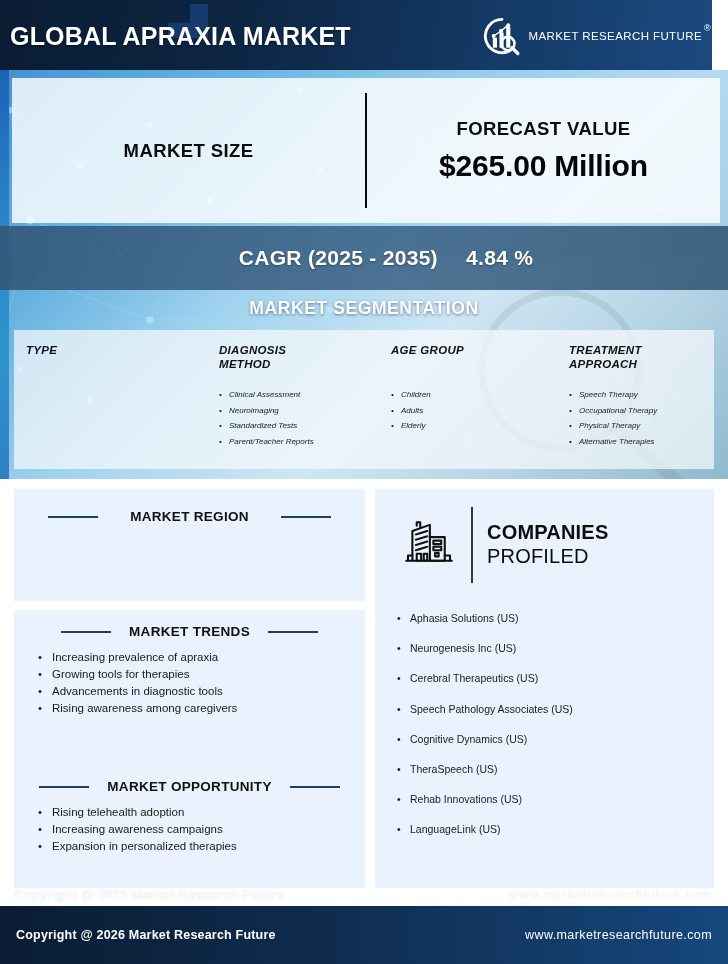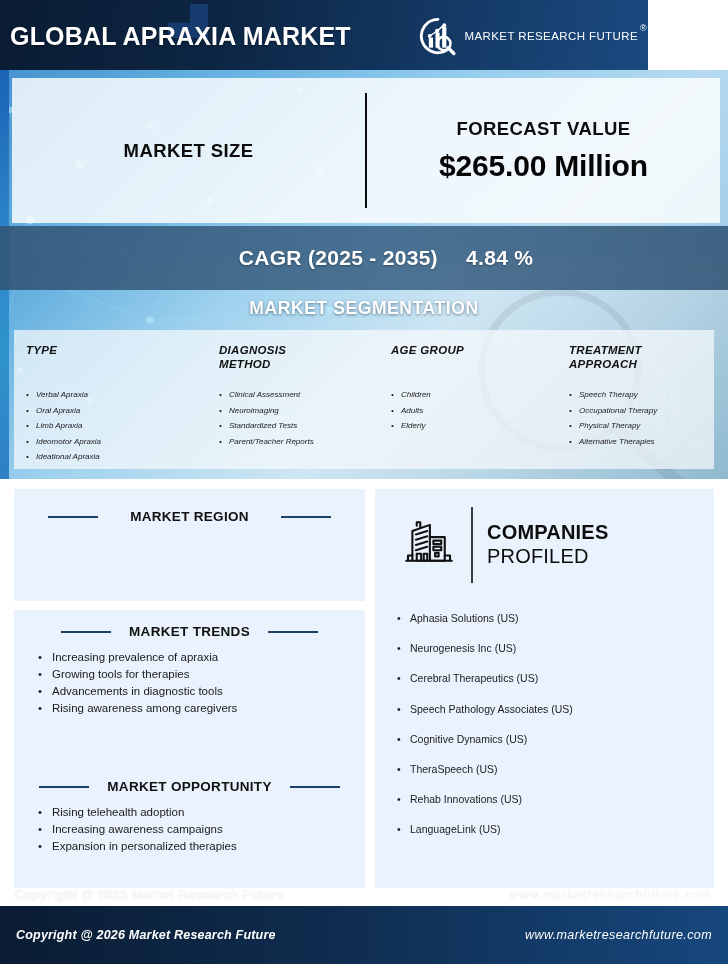--- a/index.html
+++ b/index.html
@@ -6,21 +6,21 @@
   html, body {
     width: 728px; height: 964px;
     font-family: "Liberation Sans", sans-serif;
     background: #ffffff;
     overflow: hidden;
   }
   .page { position: relative; width: 728px; height: 964px; overflow: hidden; background:#fff; }
 
   
   .header {
-    position:absolute; left:0; top:0; width:648px; height:70px;
+    position:absolute; left:0; top:0; width:712px; height:70px;
     background: linear-gradient(100deg,#0a1c33 0%, #0d2644 35%, #143a66 70%, #1b4a80 100%);
     overflow:hidden;
   }
   .header .hdr-deco {
     position:absolute; left:168px; top:4px; width:40px; height:34px;
     background:#1f4e96; opacity:.55;
     clip-path: polygon(0 55%, 55% 55%, 55% 0, 100% 0, 100% 100%, 0 100%);
   }
   .header-title {
     position:absolute; left:10px; top:22px;
@@ -152,21 +152,21 @@
   .wm-left { left:14px; top:887px; }
   .wm-right { right:16px; top:888px; font-weight:normal; letter-spacing:1.2px; font-size:12px; }
 
   
   .footer {
     position:absolute; left:0; top:906px; width:728px; height:58px;
     background:linear-gradient(90deg,#0a1c33 0%,#0f2c4e 45%,#16477d 100%);
     display:flex; align-items:center; justify-content:space-between;
     padding:0 16px;
   }
-  .footer div { color:#fff; font-size:12.5px; font-weight:bold; letter-spacing:.2px;font-style:italic; }
+  .footer div { color:#fff; font-size:12.5px; font-weight:bold; letter-spacing:.2px; }
   .footer .url { font-weight:normal; letter-spacing:.4px; }
 </style>
 </head>
 <body>
 
 <div class="page">
 
   <div class="header">
     <div class="hdr-deco"></div>
     <div class="header-title">GLOBAL APRAXIA MARKET</div>
@@ -266,27 +266,20 @@
       <span>CAGR (2025 - 2035)</span>
       <span class="val">4.84 %</span>
     </div>
   </div>
 
   <div class="seg-title">MARKET SEGMENTATION</div>
   <div class="seg-panel">
 
     <div class="seg-col">
       <div class="seg-head">TYPE</div>
-      <ul class="seg-list">
-        <li>Verbal Apraxia</li>
-        <li>Oral Apraxia</li>
-        <li>Limb Apraxia</li>
-        <li>Ideomotor Apraxia</li>
-        <li>Ideational Apraxia</li>
-      </ul>
     </div>
 
     <div class="seg-col">
       <div class="seg-head">DIAGNOSIS
 METHOD</div>
       <ul class="seg-list">
         <li>Clinical Assessment</li>
         <li>Neuroimaging</li>
         <li>Standardized Tests</li>
         <li>Parent/Teacher Reports</li>

